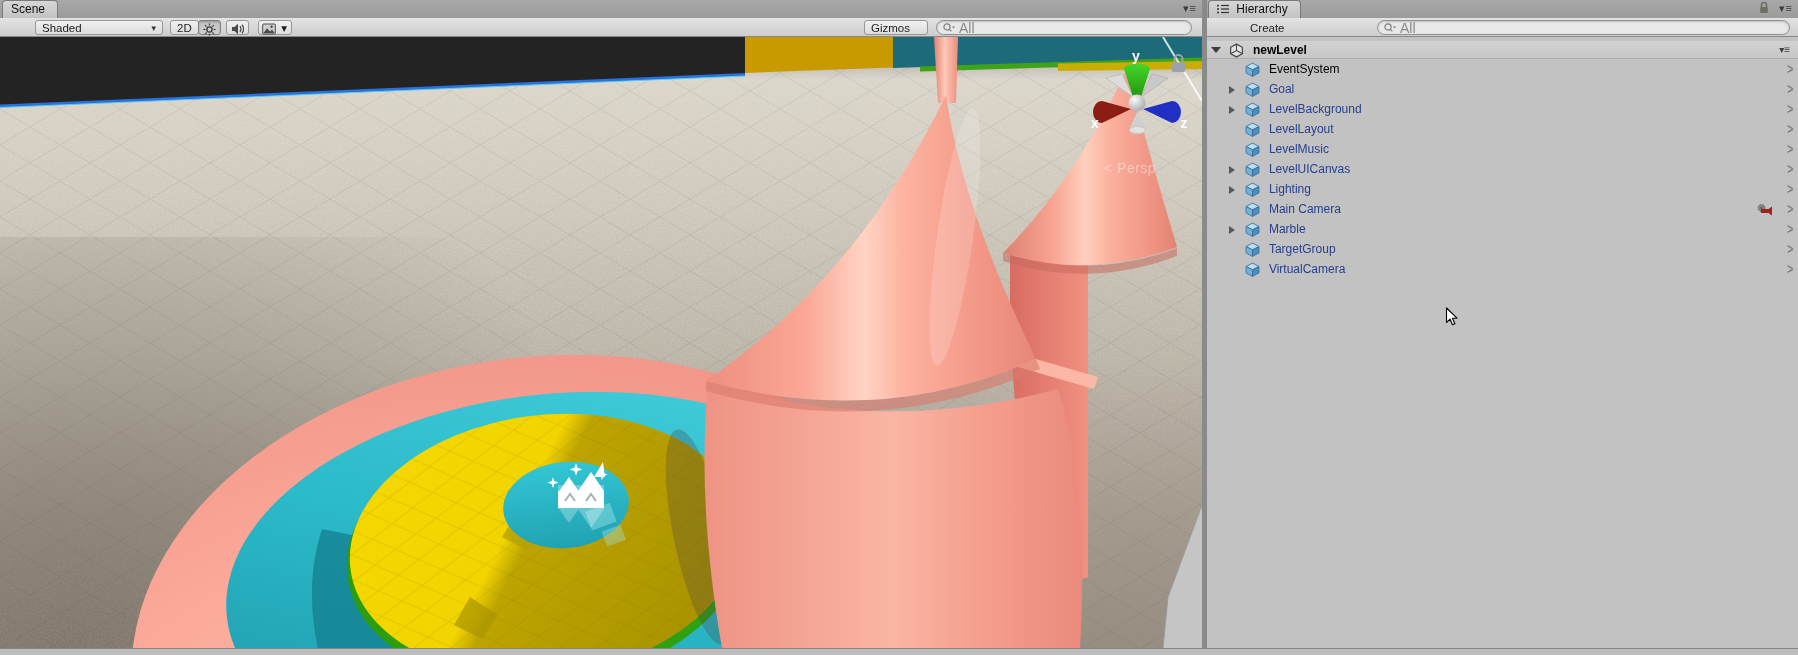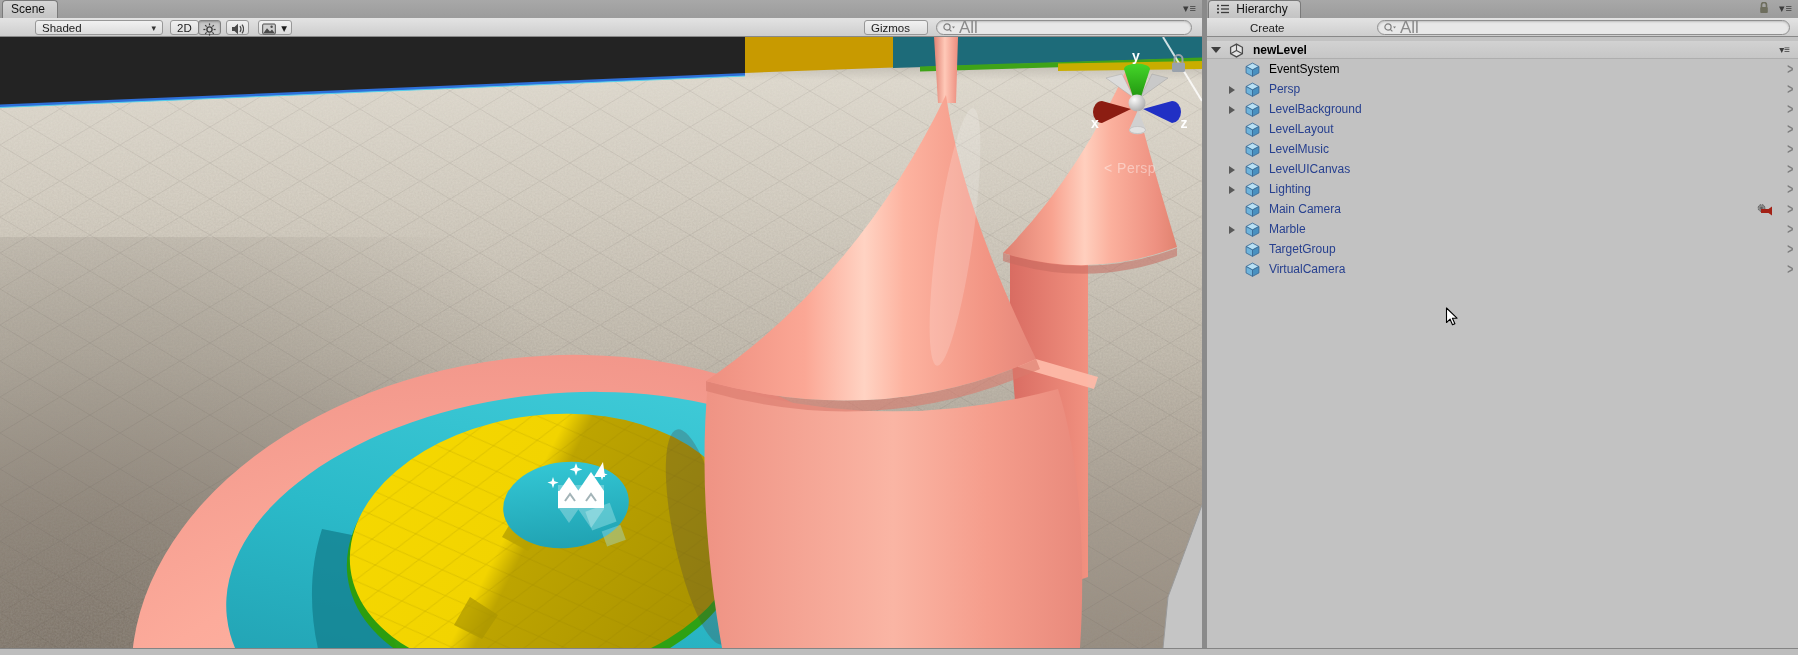--- a/index.html
+++ b/index.html
@@ -14,21 +14,21 @@
   .tab .tab-ic{display:inline-block;vertical-align:-1px;margin-right:4px;}
   .tabbar-right{position:absolute;top:2px;right:5px;height:14px;color:#444;font-size:11px;letter-spacing:1px;}
   .menu-glyph{color:#3c3c3c;font-size:11px;cursor:default;}
   
   .toolbar{position:absolute;top:18px;left:0;right:0;height:19px;background:linear-gradient(#e3e3e3,#cdcdcd);border-bottom:1px solid #888;}
   .btn,.dd{position:absolute;top:2px;height:15px;line-height:14px;font-size:11.5px;color:#1c1c1c;background:linear-gradient(#f1f1f1,#dcdcdc);border:1px solid #979797;border-radius:3px;padding:0 6px;white-space:nowrap;margin-left:32px;}
   .dd .dd-arrow{float:right;margin-left:8px;font-size:9px;color:#333;line-height:15px;}
   .icon-btn{width:23px;padding:0;text-align:center;}
   .icon-btn svg{vertical-align:middle;margin-top:1px;}
   .icon-btn.pressed{background:linear-gradient(#c2c2c2,#cfcfcf);border-color:#808080;box-shadow:inset 0 1px 2px rgba(0,0,0,.25);}
-  .search{position:absolute;top:2px;height:15px;background:#e8e8e8;border:1px solid #8f8f8f;border-radius:8px;box-shadow:inset 0 1px 2px rgba(0,0,0,.18);font-size:17px;color:#8a8a8a;padding:0 8px 0 22px;line-height:14px;}
+  .search{position:absolute;top:2px;height:15px;background:#e8e8e8;border:1px solid #8f8f8f;border-radius:8px;box-shadow:inset 0 1px 2px rgba(0,0,0,.18);font-size:14px;color:#8a8a8a;padding:0 8px 0 22px;line-height:14px;}
   .search .mag{position:absolute;left:5px;top:1px;}
   
   .tree{position:absolute;top:37px;left:0;right:0;bottom:0;background:#c2c2c2;overflow:hidden;}
   .scene-row{position:relative;margin-top:4px;height:18px;line-height:18px;background:linear-gradient(#d2d2d2,#c6c6c6);border-bottom:1px solid #aeaeae;padding-left:4px;white-space:nowrap;}
   .scene-row .scene-name{font-size:12px;font-weight:bold;color:#000;vertical-align:top;}
   .scene-row .row-menu{position:absolute;right:8px;top:0;font-size:10px;color:#3c3c3c;}
   .unity-ic{display:inline-block;width:15px;margin:0 4px 0 2px;vertical-align:-3px;}
   .tri{display:inline-block;width:0;height:0;vertical-align:middle;}
   .tri.open{border-left:5px solid transparent;border-right:5px solid transparent;border-top:6px solid #3e3e3e;margin:0 2px 2px 0;}
   .tri.closed{border-top:4.5px solid transparent;border-bottom:4.5px solid transparent;border-left:6px solid #595959;margin-right:0;}
@@ -360,21 +360,21 @@
       
       <span class="row-chevron">&gt;</span>
     </div>
           <div class="row">
       <span class="foldout"><span class="tri closed"></span></span>
       <span class="cube-ic"><svg width="15" height="15" viewBox="0 0 14 14">
                 <polygon points="7,1 13,4.2 7,7.4 1,4.2" fill="#b8e0f4" stroke="#3a6a96" stroke-width="0.8"></polygon>
                 <polygon points="1,4.2 7,7.4 7,13.4 1,10.2" fill="#6fb4dc" stroke="#3a6a96" stroke-width="0.8"></polygon>
                 <polygon points="13,4.2 7,7.4 7,13.4 13,10.2" fill="#4890c0" stroke="#3a6a96" stroke-width="0.8"></polygon>
               </svg></span>
-      <span class="row-label" style="color: rgb(39, 64, 143);">Persp</span>
+      <span class="row-label" style="color: rgb(39, 64, 143);">Goal</span>
       
       <span class="row-chevron">&gt;</span>
     </div>
           <div class="row">
       <span class="foldout"><span class="tri closed"></span></span>
       <span class="cube-ic"><svg width="15" height="15" viewBox="0 0 14 14">
                 <polygon points="7,1 13,4.2 7,7.4 1,4.2" fill="#b8e0f4" stroke="#3a6a96" stroke-width="0.8"></polygon>
                 <polygon points="1,4.2 7,7.4 7,13.4 1,10.2" fill="#6fb4dc" stroke="#3a6a96" stroke-width="0.8"></polygon>
                 <polygon points="13,4.2 7,7.4 7,13.4 13,10.2" fill="#4890c0" stroke="#3a6a96" stroke-width="0.8"></polygon>
               </svg></span>

